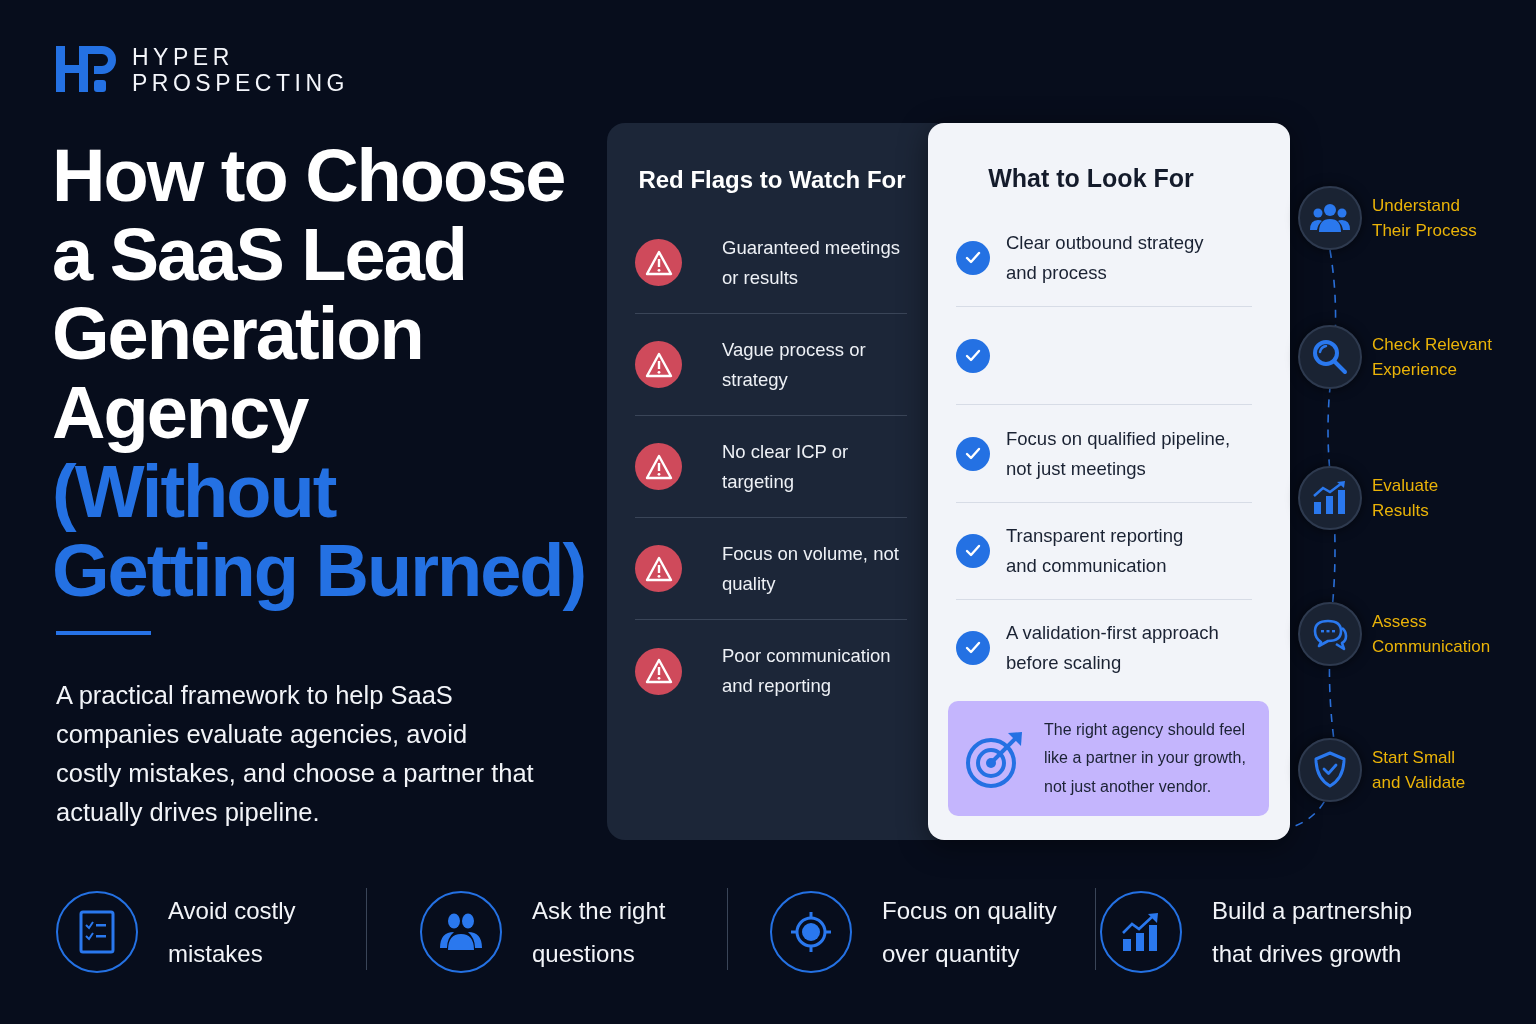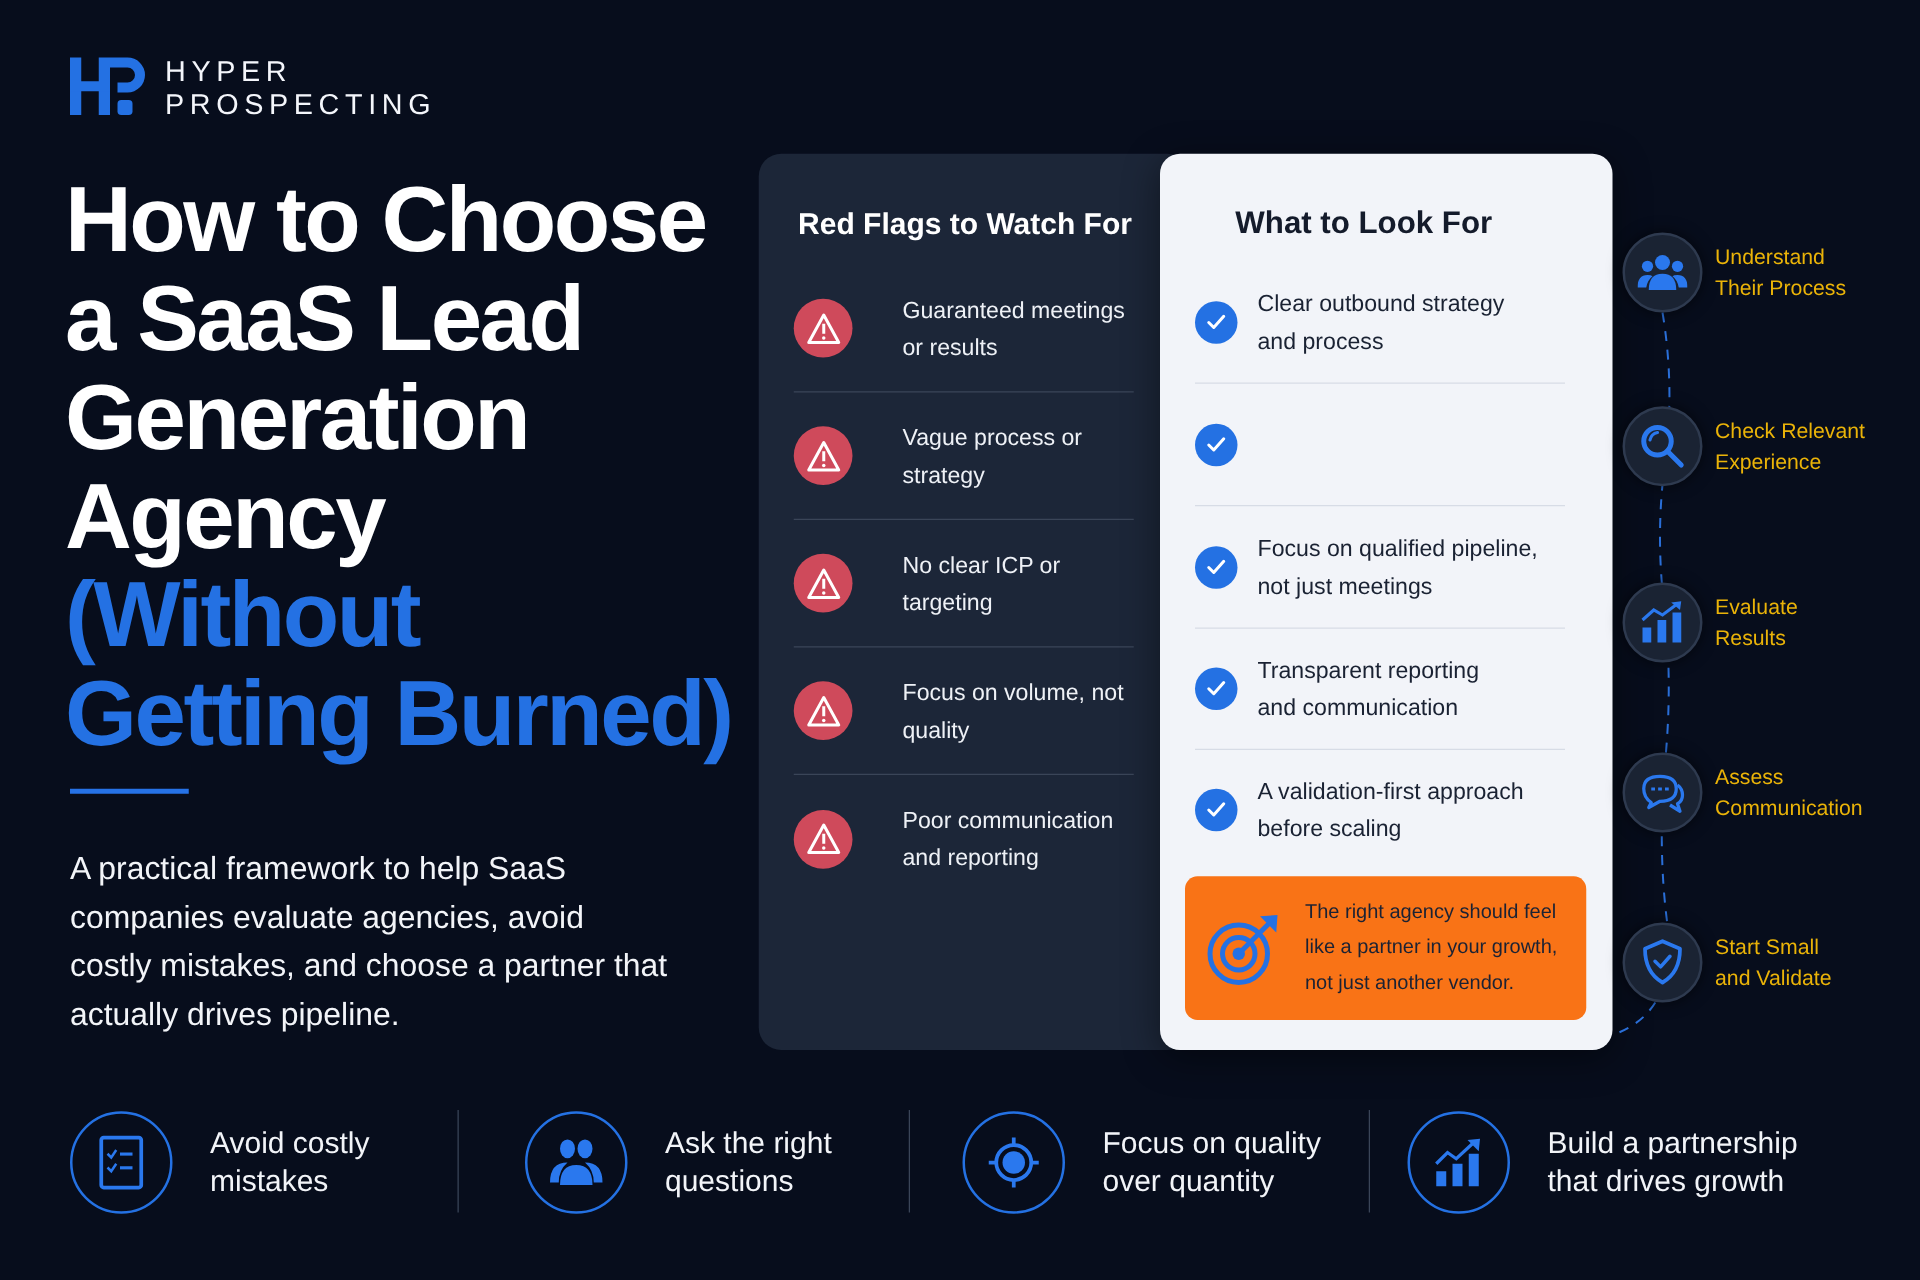--- a/index.html
+++ b/index.html
@@ -33,34 +33,34 @@
   .flag-text { margin-left: 17px; font-size: 18.5px; line-height: 30px; color: #eef1f6; width: 210px; }
 
   
   .light-panel { left: 928px; top: 123px; width: 362px; height: 717px; background: #f2f4f9; border-radius: 16px; box-shadow: 0 6px 30px rgba(0,0,0,0.45); }
   .light-title { left: 928px; top: 164px; width: 326px; text-align: center; font-size: 25px; font-weight: 700; color: #141b2b; }
   .check-item { left: 956px; width: 296px; height: 98px; display: flex; align-items: center; border-bottom: 1.5px solid #d7dce6; }
   .check-item.last { border-bottom: none; }
   .check-icon { width: 34px; height: 34px; border-radius: 50%; background: #2471e3; display: flex; align-items: center; justify-content: center; flex: none; }
   .check-text { margin-left: 16px; font-size: 18.5px; line-height: 30px; color: #1a2233; }
 
-  .quote-box { left: 948px; top: 701px; width: 321px; height: 115px; background: #f97316; border-radius: 10px; display: flex; align-items: center; }
+  .quote-box { left: 948px; top: 701px; width: 321px; height: 115px; background: #c4b5fd; border-radius: 10px; display: flex; align-items: center; }
   .quote-icon { width: 62px; height: 62px; margin-left: 16px; flex: none; }
   .quote-text { margin-left: 18px; font-size: 16px; line-height: 28.5px; color: #1b2234; width: 220px; }
 
   
   .steps-line { left: 1280px; top: 200px; width: 80px; height: 640px; }
   .step { left: 1298px; display: flex; align-items: center; }
   .step-circle { width: 64px; height: 64px; border-radius: 50%; background: #1a2333; border: 2px solid #2e3a4f; display: flex; align-items: center; justify-content: center; flex: none; box-shadow: 0 0 12px rgba(0,0,0,0.6); }
   .step-text { margin-left: 10px; font-size: 17px; line-height: 25px; color: #eab308; width: 150px; }
 
   
   .feature { top: 889px; display: flex; align-items: center; }
   .feature-circle { width: 82px; height: 82px; border-radius: 50%; border: 2px solid #2471e3; display: flex; align-items: center; justify-content: center; flex: none; }
-  .feature-text { margin-left: 30px; font-size: 24px; line-height: 31px; color: #f2f4f8; }
+  .feature-text { margin-left: 30px; font-size: 24px; line-height: 43px; color: #f2f4f8; }
   .vdiv { top: 888px; width: 1px; height: 82px; background: #3a4558; }
 </style>
 </head>
 <body>
 
 <div class="abs logo">
   <svg class="logo-mark" viewBox="0 0 62 52">
     <rect x="0" y="2" width="9" height="46" fill="#2471e3"></rect>
     <rect x="23" y="2" width="9" height="46" fill="#2471e3"></rect>
     <rect x="0" y="21" width="32" height="8" fill="#2471e3"></rect>
@@ -286,21 +286,21 @@
     <svg width="44" height="44" viewBox="0 0 44 44">
         <circle cx="22" cy="22" r="14" fill="none" stroke="#2a78ee" stroke-width="3"></circle>
         <circle cx="22" cy="22" r="9" fill="#2a78ee"></circle>
         <path d="M22 2 V8 M22 36 V42 M2 22 H8 M36 22 H42" stroke="#2a78ee" stroke-width="3"></path>
       </svg>
   </div>
   <div class="feature-text" style="width:180px">Focus on quality over quantity</div>
 </div>
 <div class="abs vdiv" style="left:1095px"></div>
 
-<div class="abs feature" style="left:1126px">
+<div class="abs feature" style="left:1100px">
   <div class="feature-circle">
     <svg width="42" height="42" viewBox="0 0 42 42">
         <rect x="3" y="28" width="8" height="12" fill="#2a78ee"></rect>
         <rect x="16" y="22" width="8" height="18" fill="#2a78ee"></rect>
         <rect x="29" y="14" width="8" height="26" fill="#2a78ee"></rect>
         <path d="M3 22 L12 13 L19 18 L33 5" fill="none" stroke="#2a78ee" stroke-width="2.6"></path>
         <path d="M28 3 L38 2 L37 12 Z" fill="#2a78ee"></path>
       </svg>
   </div>
   <div class="feature-text" style="width:220px">Build a partnership that drives growth</div>

